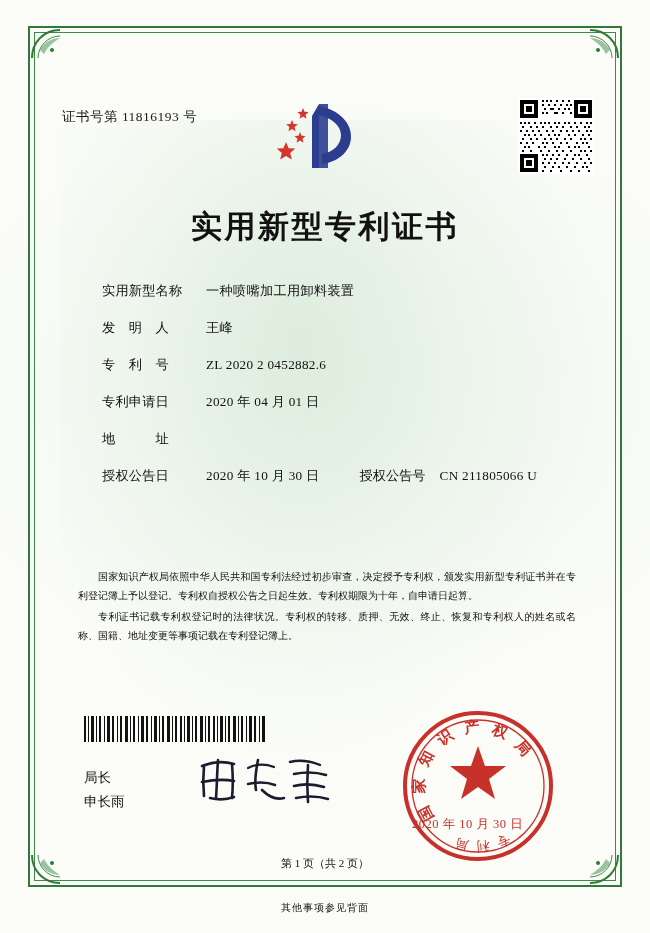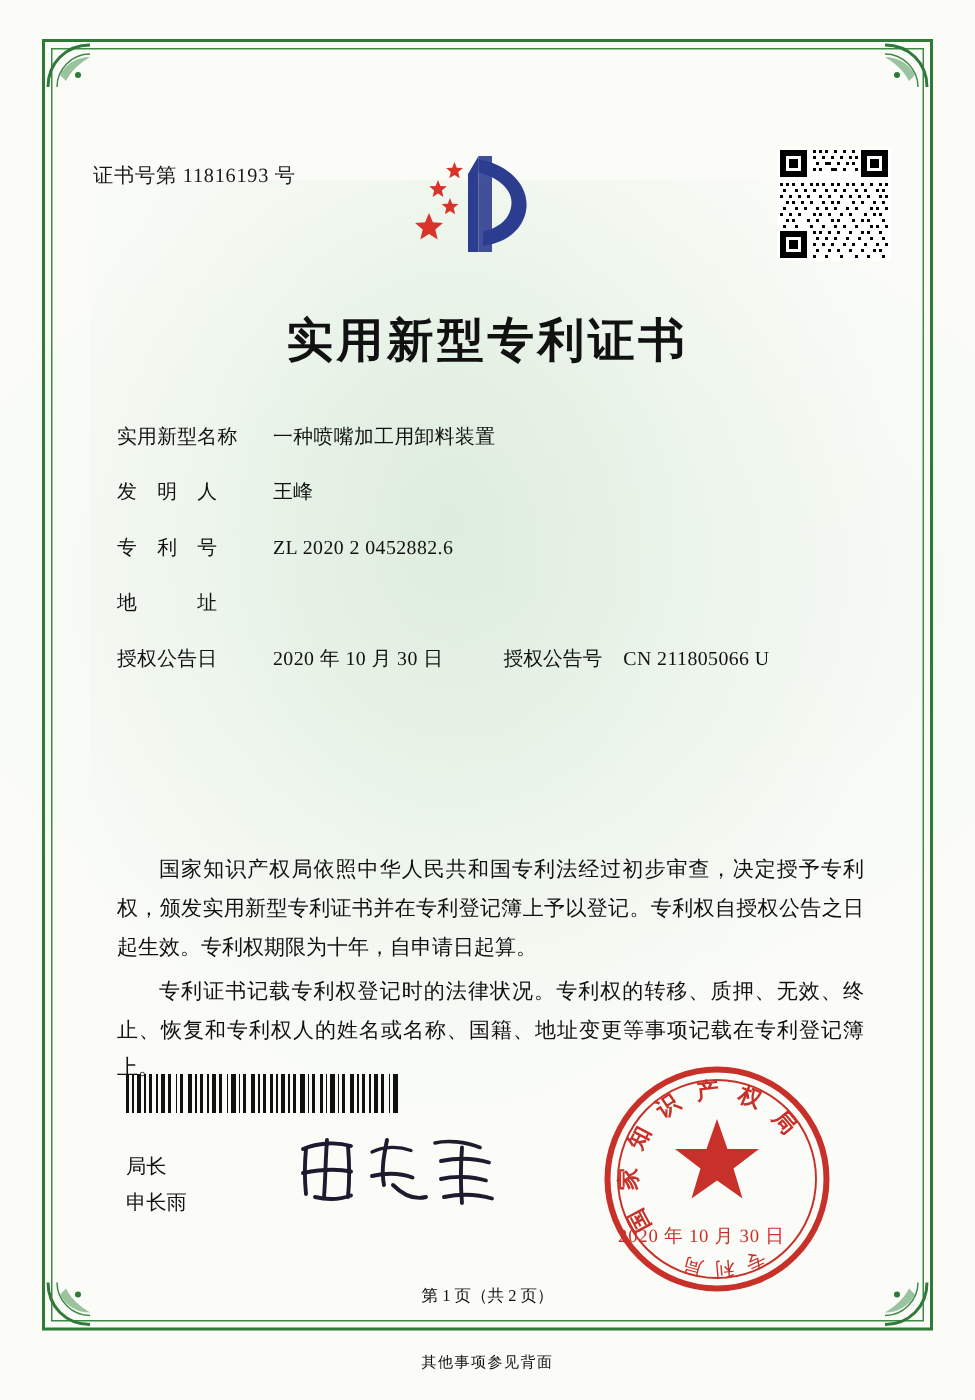--- a/index.html
+++ b/index.html
@@ -90,33 +90,34 @@
   .frow {
     display: flex;
     align-items: baseline;
     margin-bottom: 19px;
     white-space: nowrap;
   }
   .flabel {
     width: 104px;
     flex: 0 0 104px;
     letter-spacing: 0.2px;
+    margin-left: 24px;
   }
   .fvalue {
     letter-spacing: 0.3px;
   }
   .frow.two .fvalue2-label {
     margin-left: 40px;
   }
   .body-text {
     position: absolute;
     left: 78px;
     right: 74px;
     top: 568px;
-    font-size: 14px;
+    font-size: 10px;
     line-height: 1.85;
     color: #111;
     text-align: justify;
   }
   .body-text p { margin: 0 0 3px 0; text-indent: 2em; }
 
   .barcode {
     position: absolute;
     left: 84px;
     top: 716px;
@@ -405,20 +406,24 @@
     </div>
     <div class="frow">
       <span class="flabel">发　明　人</span>
       <span class="fvalue">王峰</span>
     </div>
     <div class="frow">
       <span class="flabel">专　利　号</span>
       <span class="fvalue">ZL 2020 2 0452882.6</span>
     </div>
     <div class="frow">
+      <span class="flabel">专利申请日</span>
+      <span class="fvalue">2020 年 04 月 01 日</span>
+    </div>
+    <div class="frow">
       <span class="flabel">地　　　址</span>
     </div>
     <div class="frow two">
       <span class="flabel">授权公告日</span>
       <span class="fvalue">2020 年 10 月 30 日</span>
       <span class="fvalue2-label">授权公告号</span>
       <span class="fvalue" style="margin-left:14px">CN 211805066 U</span>
     </div>
   </div>
 

